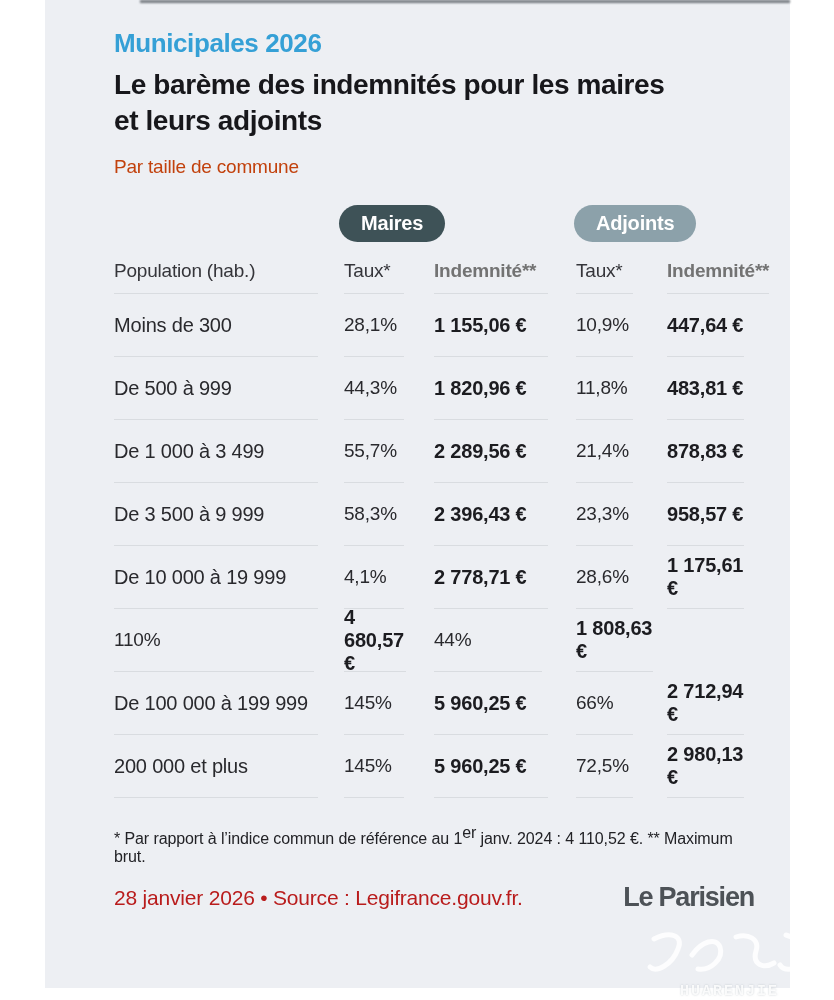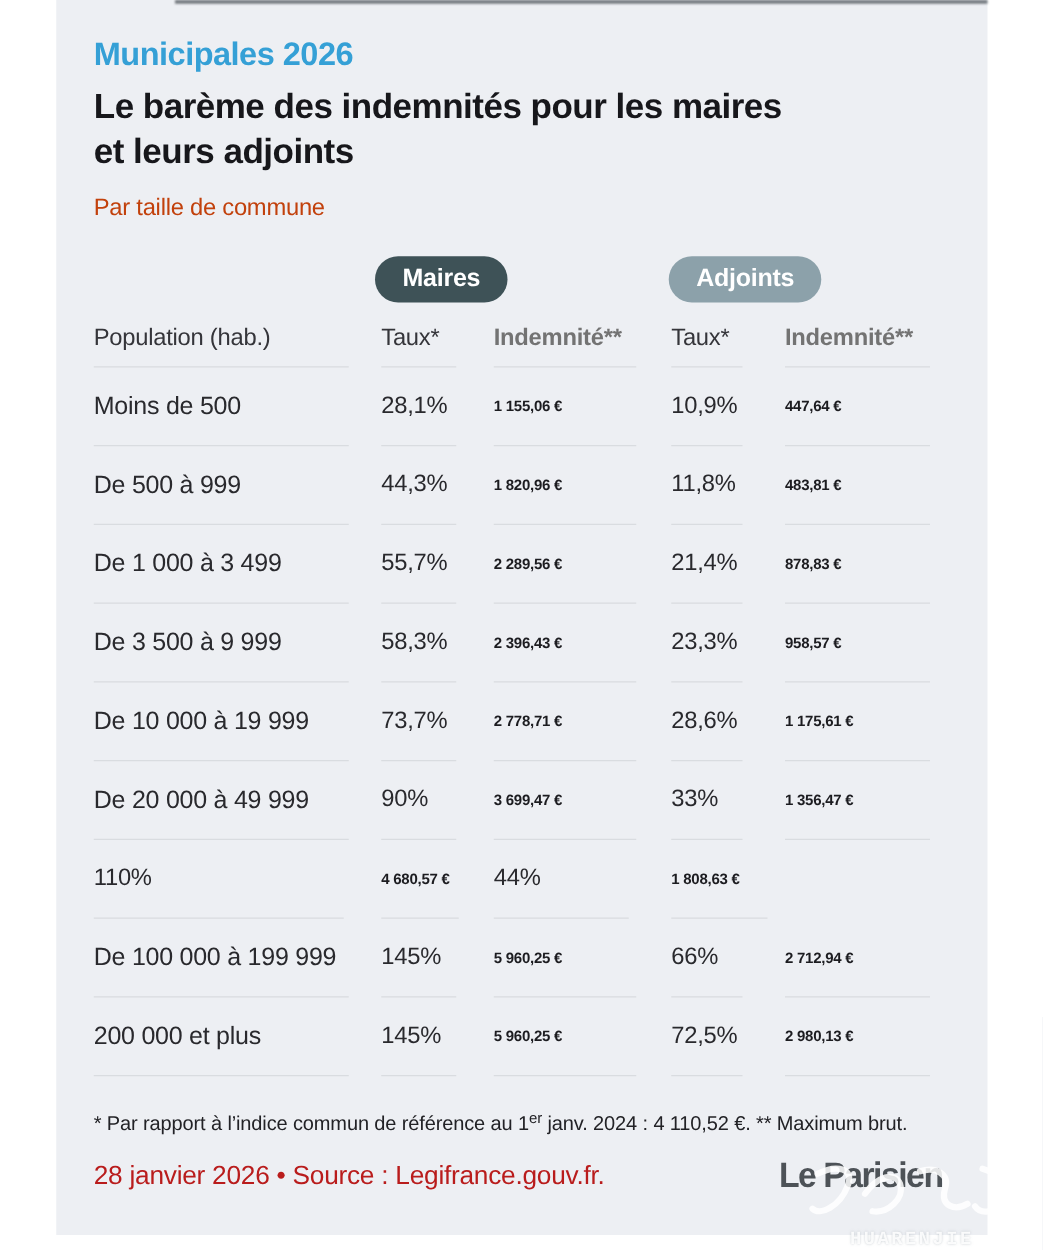--- a/index.html
+++ b/index.html
@@ -24,21 +24,21 @@
   .panel{
     position:absolute;
     left:45px;top:0;
     width:745px;height:988px;
     background:var(--panel-bg);
   }
   .top-strip{
     position:absolute;top:0;left:95px;right:0;height:3px;
     background:#41484e;opacity:.7;filter:blur(1px);
   }
-  .content{padding:28px 32px 0 30px;}
+  .content{padding:28px 32px 0 30px;margin-left:39px;}
   .kicker{
     color:var(--blue);
     font-size:26px;font-weight:700;letter-spacing:-0.4px;
   }
   .headline{
     margin-top:8px;
     font-size:28px;font-weight:700;line-height:1.27;
     color:#17171b;letter-spacing:-0.4px;
   }
   .subtitle{
@@ -65,31 +65,31 @@
     font-size:19px;color:var(--ink-soft);letter-spacing:-0.2px;
   }
   .thead .hbold{font-weight:700;color:#737373;}
   .trow > div{
     border-bottom:1px solid var(--line);
     display:flex;align-items:center;
     height:63px;
     font-size:19px;color:#29292d;letter-spacing:-0.2px;
   }
   .trow .pop{font-size:20px;}
-  .trow .money{font-weight:700;font-size:12px;color:#1c1c20;}
+  .trow .money{font-weight:700;font-size:20px;color:#1c1c20;}
   .c1{margin-right:26px;}
   .c2{margin-right:30px;}
   .c3{margin-right:28px;}
   .c4{margin-right:34px;}
   .c5{margin-right:14px;}
   .footnote{
     margin-top:26px;
     font-size:16px;color:#222226;letter-spacing:-0.1px;
   }
-  .footnote sup{font-size:12px;}
+  .footnote sup{font-size:16px;}
   .footer{
     margin-top:16px;
     display:flex;justify-content:space-between;align-items:center;
     padding-right:4px;
   }
   .date-source{font-size:21px;color:#b91c1c;letter-spacing:-0.2px;}
   .logo{
     font-size:27px;font-weight:700;color:var(--logo);
     letter-spacing:-1.2px;transform:scaleY(1.05);
   }
@@ -127,21 +127,21 @@
 
     <div class="tgrid thead">
       <div class="c1">Population (hab.)</div>
       <div class="c2">Taux*</div>
       <div class="c3 hbold">Indemnité**</div>
       <div class="c4">Taux*</div>
       <div class="c5 hbold">Indemnité**</div>
     </div>
 
     <div class="tgrid trow">
-      <div class="c1 pop">Moins de 500</div>
+      <div class="c1 pop">Moins de 300</div>
       <div class="c2">28,1%</div>
       <div class="c3 money">1 155,06 €</div>
       <div class="c4">10,9%</div>
       <div class="c5 money">447,64 €</div>
     </div>
     <div class="tgrid trow">
       <div class="c1 pop">De 500 à 999</div>
       <div class="c2">44,3%</div>
       <div class="c3 money">1 820,96 €</div>
       <div class="c4">11,8%</div>
@@ -156,31 +156,24 @@
     </div>
     <div class="tgrid trow">
       <div class="c1 pop">De 3 500 à 9 999</div>
       <div class="c2">58,3%</div>
       <div class="c3 money">2 396,43 €</div>
       <div class="c4">23,3%</div>
       <div class="c5 money">958,57 €</div>
     </div>
     <div class="tgrid trow">
       <div class="c1 pop">De 10 000 à 19 999</div>
-      <div class="c2">73,7%</div>
+      <div class="c2">4,1%</div>
       <div class="c3 money">2 778,71 €</div>
       <div class="c4">28,6%</div>
       <div class="c5 money">1 175,61 €</div>
-    </div>
-    <div class="tgrid trow">
-      <div class="c1 pop">De 20 000 à 49 999</div>
-      <div class="c2">90%</div>
-      <div class="c3 money">3 699,47 €</div>
-      <div class="c4">33%</div>
-      <div class="c5 money">1 356,47 €</div>
     </div>
     <div class="tgrid trow">
       <div class="c2">110%</div>
       <div class="c3 money">4 680,57 €</div>
       <div class="c4">44%</div>
       <div class="c5 money">1 808,63 €</div>
     </div>
     <div class="tgrid trow">
       <div class="c1 pop">De 100 000 à 199 999</div>
       <div class="c2">145%</div>

